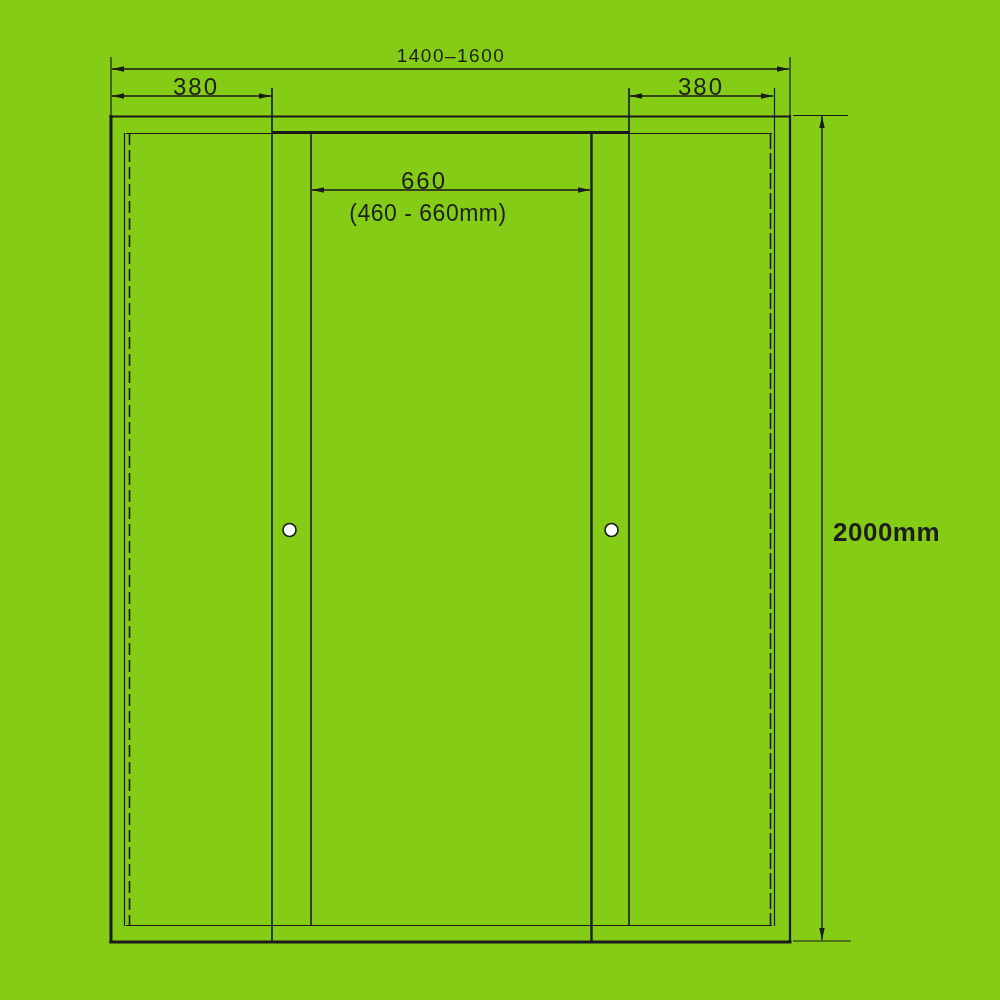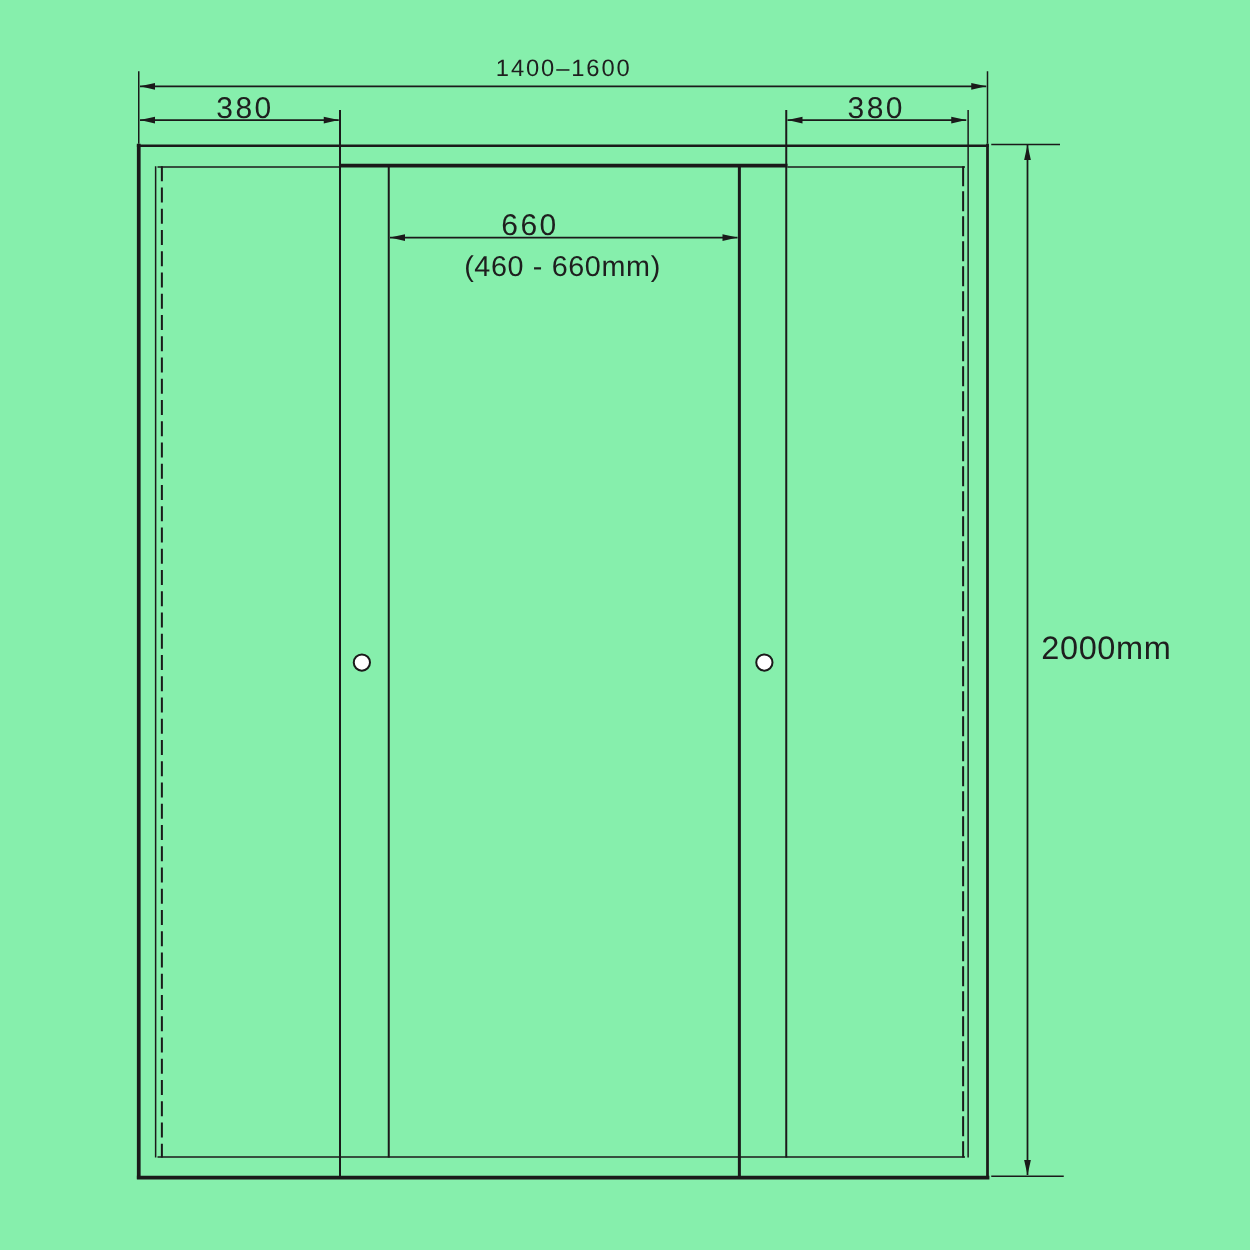--- a/index.html
+++ b/index.html
@@ -1,16 +1,16 @@
 <!DOCTYPE html>
 <html style="--line: #1a1a1a;"><head>
 <meta charset="utf-8">
 <style>
   html,body{margin:0;padding:0;background:#ffffff;}
-  .stage{position:relative;width:1000px;height:1000px;background:#86efac;
+  .stage{position:relative;width:1000px;height:1000px;background:#84cc16;
          font-family:"Liberation Sans",sans-serif;overflow:hidden;}
   .stage svg{position:absolute;left:0;top:0;}
   .ln{stroke:var(--line,#1a1a1a);fill:none;}
   .ar{fill:var(--line,#1a1a1a);stroke:none;}
   .knob{stroke:var(--line,#1a1a1a);stroke-width:1.6;fill:#ffffff;}
   .lbl{position:absolute;color:#1e1e1e;white-space:nowrap;line-height:1.1;}
   .ctr{transform:translateX(-50%);}
   .dimnum{font-size:19px;letter-spacing:1.5px;}
   .dimnum-sm{font-size:24px;letter-spacing:2px;}
   .range{font-size:23px;letter-spacing:0.5px;}
@@ -70,15 +70,15 @@
     <line class="ln" x1="793" y1="941" x2="851" y2="941" stroke-width="1.2"></line>
     <line class="ln" x1="822" y1="116" x2="822" y2="940" stroke-width="1.4"></line>
     <polygon class="ar" points="822,116 819.3,128 824.7,128"></polygon>
     <polygon class="ar" points="822,940 819.3,928 824.7,928"></polygon>
   </svg>
 
   <div class="lbl dimnum ctr" style="left:451px;top:46px;">1400–1600</div>
   <div class="lbl dimnum-sm ctr" style="left:196px;top:74px;">380</div>
   <div class="lbl dimnum-sm ctr" style="left:701px;top:74px;">380</div>
   <div class="lbl dimnum-sm ctr" style="left:424px;top:168px;">660</div>
-  <div class="lbl range ctr" style="left:450px;top:201px;">(460 - 660mm)</div>
-  <div class="lbl height" style="left:833px;top:504px;">2000mm</div>
+  <div class="lbl range ctr" style="left:428px;top:201px;">(460 - 660mm)</div>
+  <div class="lbl height" style="left:833px;top:518px;font-weight:bold;">2000mm</div>
 </div>
 
 </body></html>

